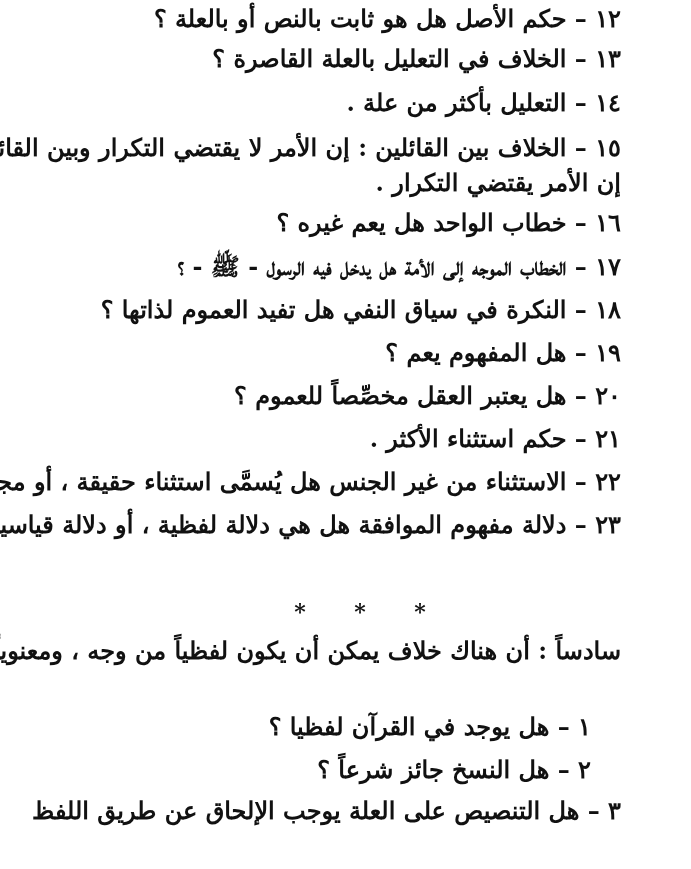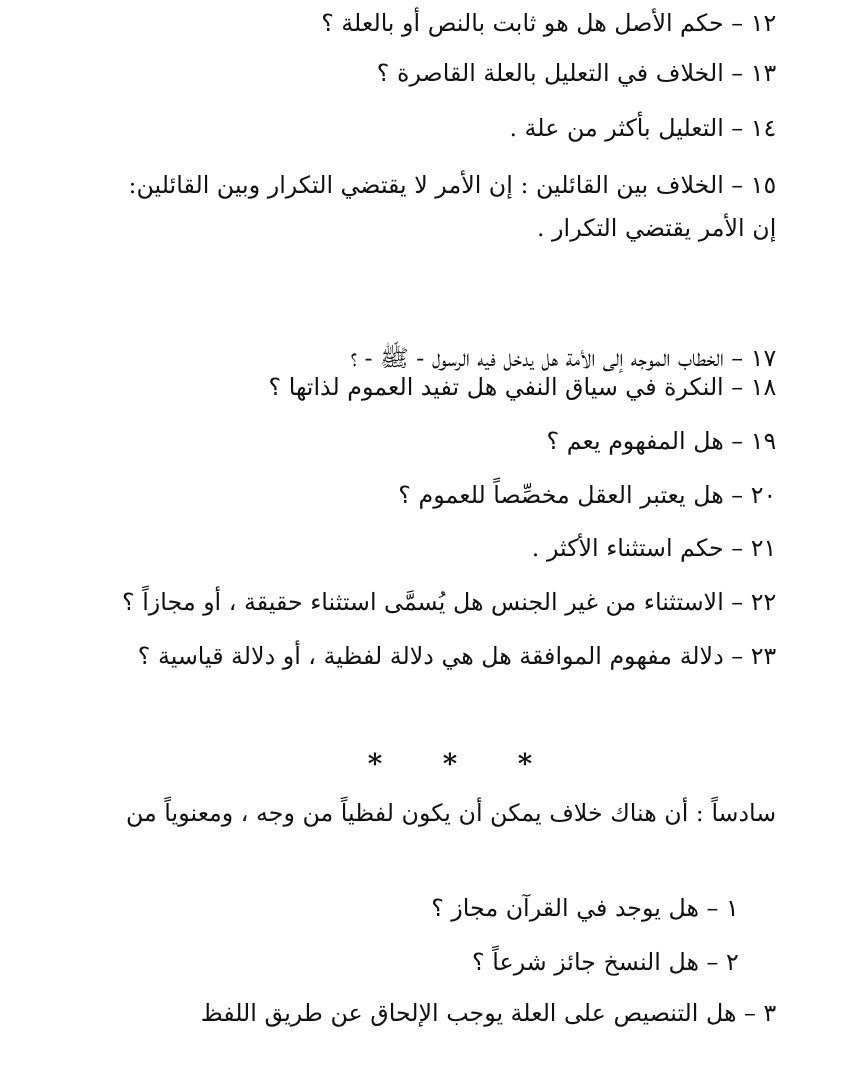--- a/index.html
+++ b/index.html
@@ -4,21 +4,21 @@
 <style>
   html, body { margin: 0; padding: 0; background: #ffffff; }
   body {
     width: 691px; height: 869px; overflow: hidden; position: relative;
     font-family: "DejaVu Serif", "Liberation Serif", serif;
     color: #111111;
   }
   .page { position: absolute; left: 0; top: 0; width: 691px; height: 869px; direction: rtl; }
   .line {
     position: absolute; white-space: nowrap; direction: rtl;
-    font-size: 19px; font-weight: normal; line-height: 26px; color: #111111;
+    font-size: 24px; font-weight: bold; line-height: 26px; color: #111111;
   }
   .stars {
     position: absolute; top: 598px; left: 290px; width: 140px;
     display: flex; justify-content: space-between; direction: ltr;
     font-size: 22px; font-weight: bold;
   }
   .star { display: inline-block; width: 20px; text-align: center; }
 </style>
 </head>
 <body>
@@ -43,22 +43,27 @@
     <span>التعليل بأكثر من علة .</span>
   </div>
 
   <div class="line" style="top:135px; right:70px;">
     <span>١٥</span>
     <span>–</span>
     <span>الخلاف بين القائلين : إن الأمر لا يقتضي التكرار وبين القائلين:</span>
   </div>
   <div class="line" style="top:170px; right:70px;">إن الأمر يقتضي التكرار .</div>
 
+  <div class="line" style="top:210px; right:70px;">
+    <span>١٦</span>
+    <span>–</span>
+    <span>خطاب الواحد هل يعم غيره ؟</span>
+  </div>
 
-  <div class="line" style="top:254px; right:70px;margin-top:20px;">
+  <div class="line" style="top:254px; right:70px;">
     <span>١٧</span>
     <span>–</span>
     <span>الخطاب الموجه إلى الأمة هل يدخل فيه الرسول - ﷺ - ؟</span>
   </div>
 
   <div class="line" style="top:297px; right:70px;">
     <span>١٨</span>
     <span>–</span>
     <span>النكرة في سياق النفي هل تفيد العموم لذاتها ؟</span>
   </div>
@@ -98,21 +103,21 @@
     <span class="star">*</span>
     <span class="star">*</span>
     <span class="star">*</span>
   </div>
 
   <div class="line" style="top:638px; right:70px;">سادساً : أن هناك خلاف يمكن أن يكون لفظياً من وجه ، ومعنوياً من</div>
 
   <div class="line" style="top:714px; right:100px;">
     <span>١</span>
     <span>–</span>
-    <span>هل يوجد في القرآن مجاز ؟</span>
+    <span>هل يوجد في القرآن لفظيا ؟</span>
   </div>
 
   <div class="line" style="top:757px; right:100px;">
     <span>٢</span>
     <span>–</span>
     <span>هل النسخ جائز شرعاً ؟</span>
   </div>
 
   <div class="line" style="top:798px; right:70px;">
     <span>٣</span>

